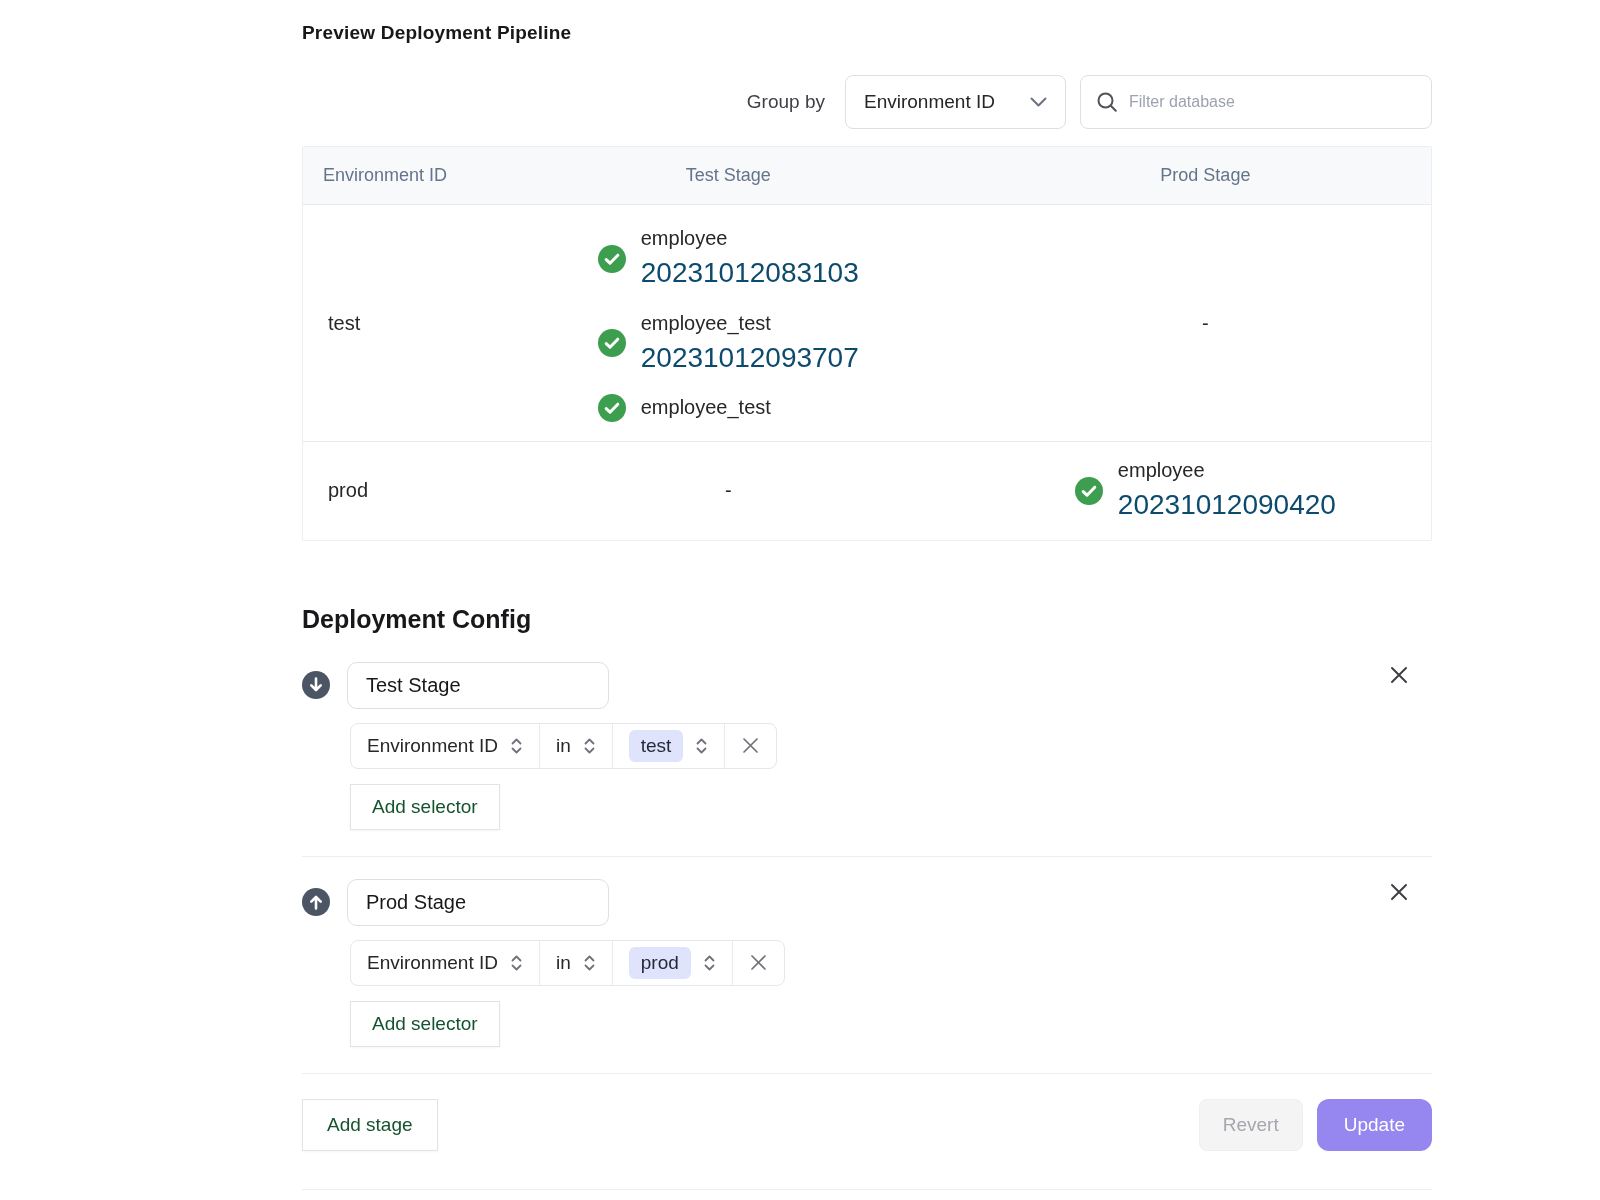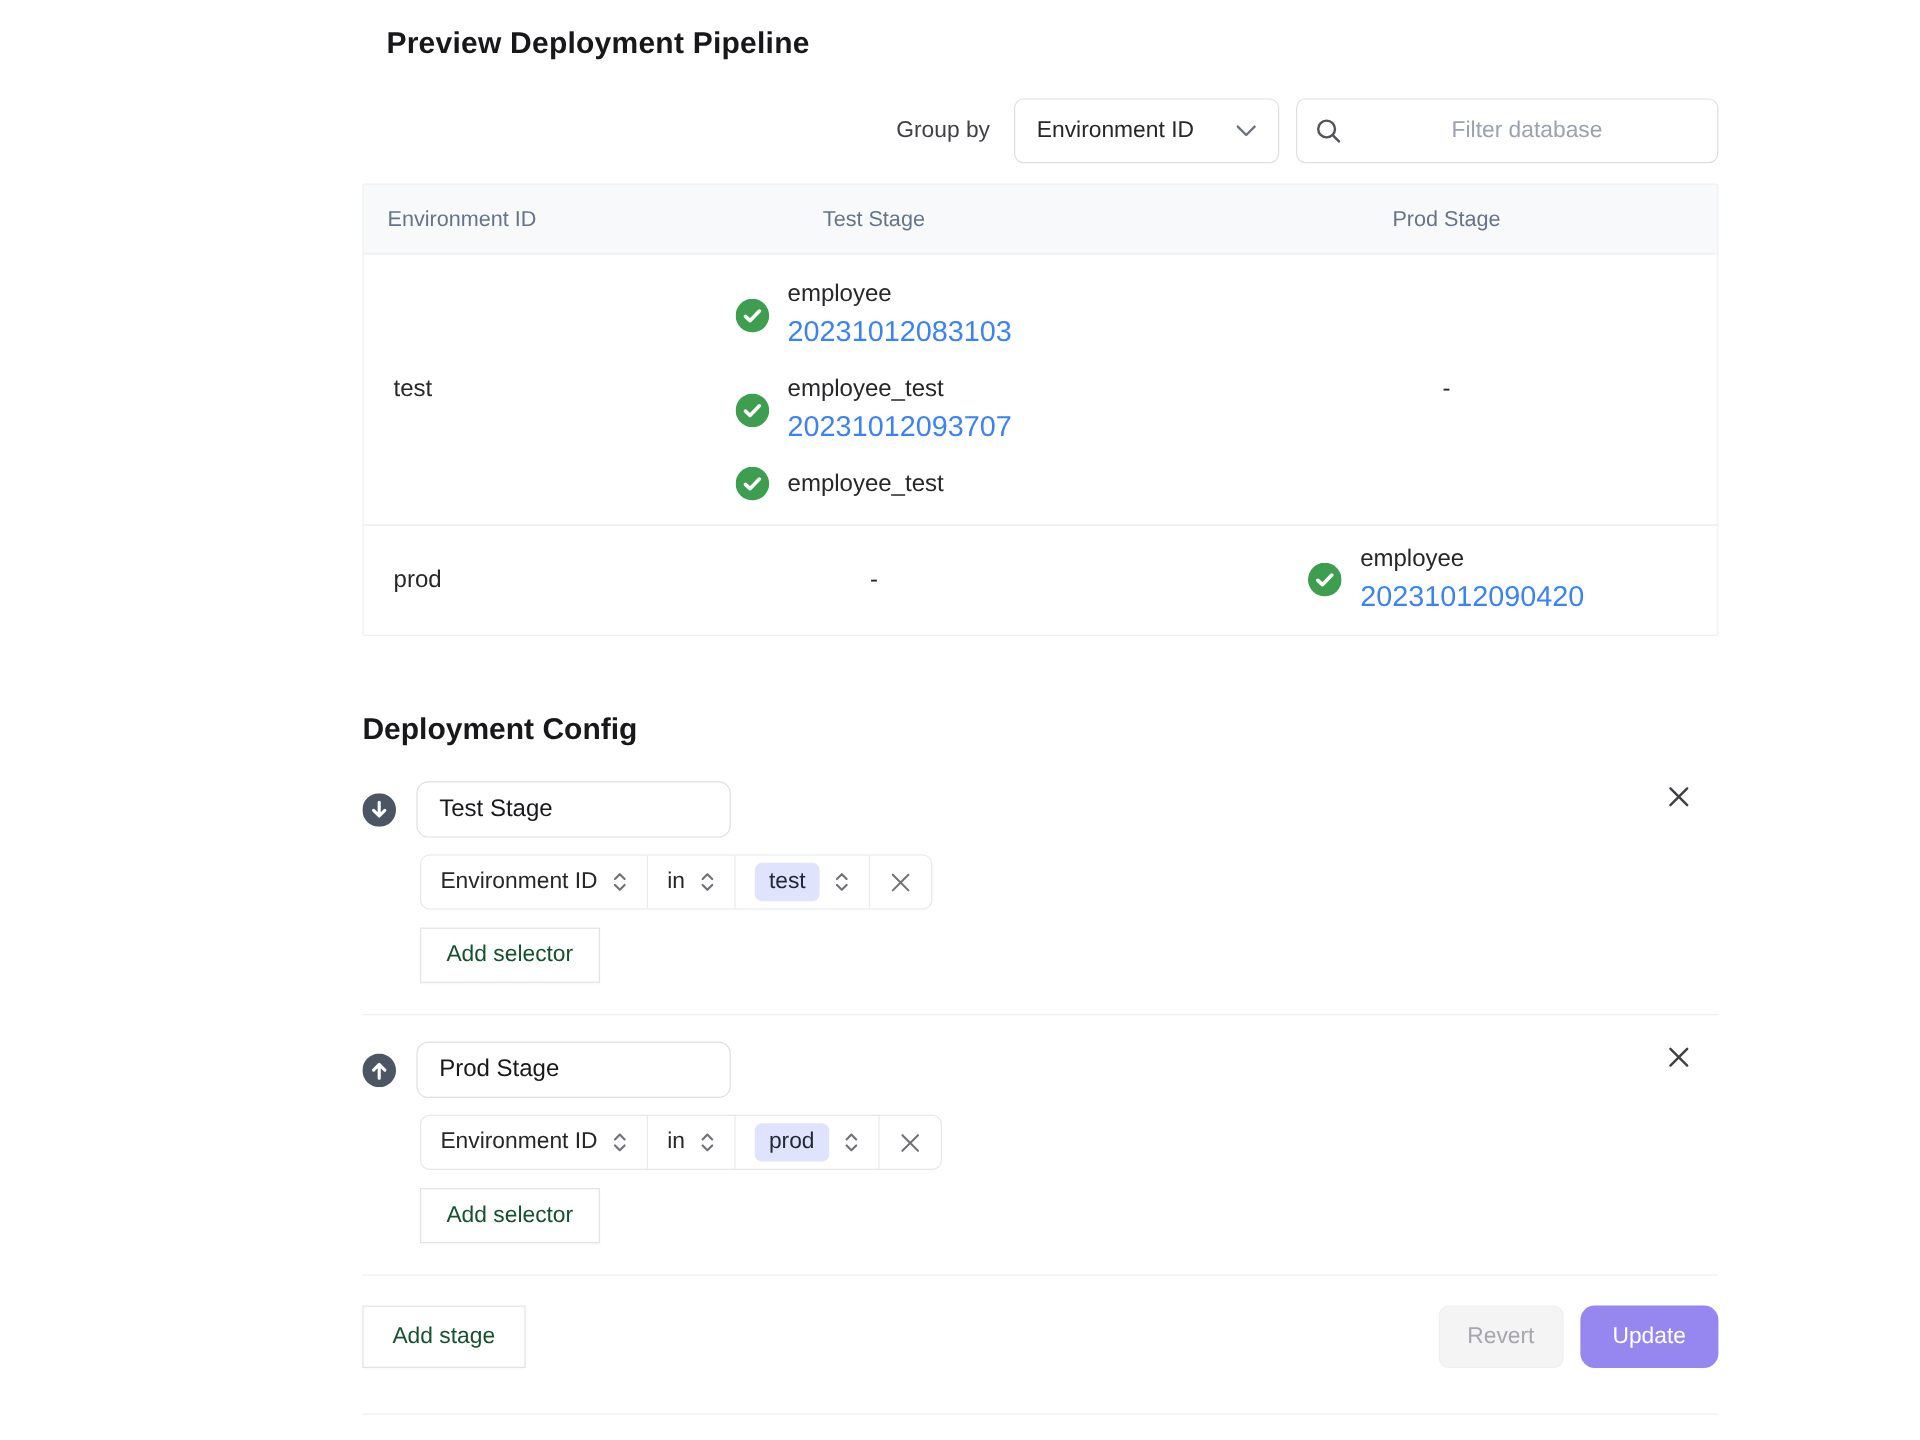--- a/index.html
+++ b/index.html
@@ -4,59 +4,59 @@
 <style>
   * { box-sizing: border-box; margin: 0; padding: 0; }
   html, body { background: #ffffff; }
   body {
     width: 1600px; min-height: 1200px;
     font-family: "Liberation Sans", sans-serif;
     color: #27272a;
   }
   .page { padding: 22px 168px 40px 302px; }
 
-  h1.page-title { font-size: 25px; font-weight: 700; color: #18181b; letter-spacing: .2px; margin-left: 20px; }
+  h1.page-title { font-size: 19px; font-weight: 700; color: #18181b; letter-spacing: .2px; }
 
   
   .toolbar { margin-top: 31px; display: flex; justify-content: flex-end; align-items: center; }
   .group-by-label { font-size: 19px; color: #3f3f46; margin-right: 20px; }
   .select-box {
     width: 221px; height: 54px; background: #fff;
     border: 1px solid #dcdfe4; border-radius: 8px;
     display: flex; align-items: center; justify-content: space-between;
     padding: 0 18px; font-size: 19px; color: #27272a; cursor: pointer;
   }
   .search-box {
     width: 352px; height: 54px; margin-left: 14px;
     border: 1px solid #dcdfe4; border-radius: 8px;
     display: flex; align-items: center; padding: 0 15px; gap: 11px; background: #fff;
   }
   .search-box input {
-    border: none; outline: none; flex: 1; font-size: 19px;
-    font-family: "Liberation Sans", sans-serif; color: #27272a; text-align: center;
+    border: none; outline: none; flex: 1; font-size: 16px;
+    font-family: "Liberation Sans", sans-serif; color: #27272a;
   }
   .search-box input::placeholder { color: #9ca3af; }
 
   
   .ptable { margin-top: 17px; border: 1px solid #eceef1; border-radius: 2px; }
   .prow { display: grid; grid-template-columns: 15.4% 44.6% 40%; align-items: center; }
   .prow.head {
     background: #f8f9fb; height: 57px;
     font-size: 18px; font-weight: 500; color: #64748b;
   }
   .cell-left { padding-left: 20px; text-align: left; }
   .cell-mid, .cell-right { text-align: center; }
   .prow.body { border-top: 1px solid #e8eaed; }
   .row-test { min-height: 200px; padding: 19px 0; }
   .row-prod { min-height: 85px; padding: 14px 0; }
   .env-name { font-size: 20px; color: #27272a; padding-left: 25px; text-align: left; }
   .db-list { display: inline-flex; flex-direction: column; gap: 15px; }
   .db-entry { display: flex; align-items: center; gap: 15px; text-align: left; }
   .db-text .db-name { font-size: 20px; color: #27272a; line-height: 1.45; }
-  .db-text .db-version { font-size: 24px; color: #3b82f6; line-height: 1.45; }
+  .db-text .db-version { font-size: 28px; color: #0c4a6e; line-height: 1.45; }
   .dash { font-size: 20px; color: #27272a; }
   .check-icon { width: 28px; height: 28px; flex: 0 0 28px; display: block; }
 
   
   h2.section-title { margin-top: 64px; font-size: 25px; font-weight: 700; color: #18181b; }
   .stage-section { position: relative; margin-top: 28px; }
   .stage-head { display: flex; align-items: center; gap: 17px; }
   .dir-circle { width: 28px; height: 28px; display: block; }
   .stage-name-input {
     width: 262px; height: 47px; border: 1px solid #dcdfe4; border-radius: 10px;

